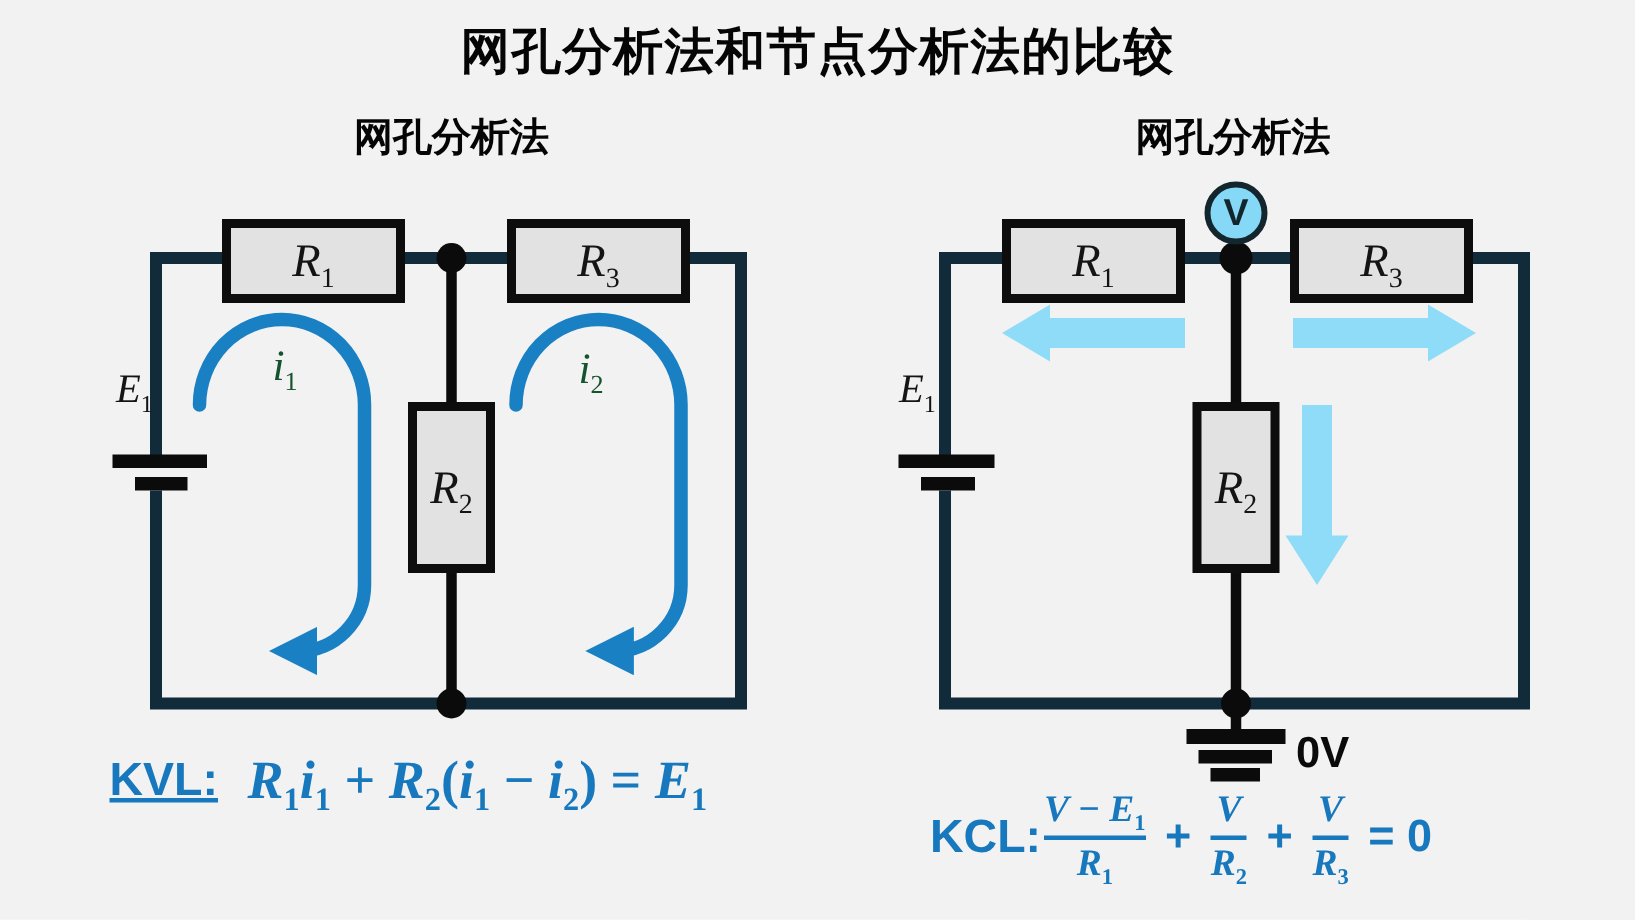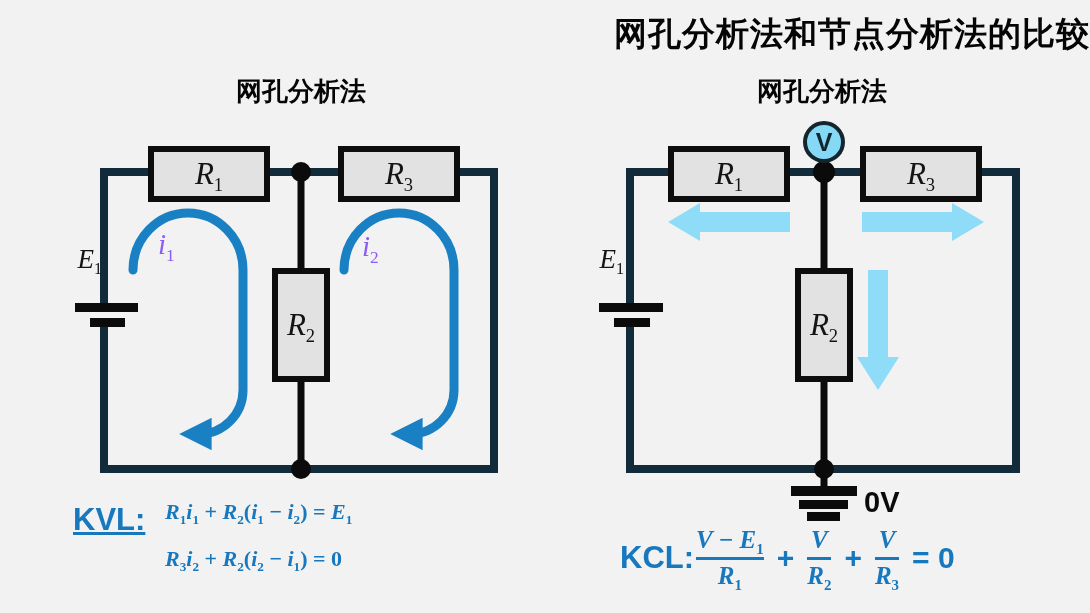--- a/index.html
+++ b/index.html
@@ -3,21 +3,21 @@
 <meta charset="utf-8">
 <style>
   :root{
     --c-bg:#f2f2f2; --c-wire:#112b3a; --c-black:#0b0b0b; --c-rfill:#e2e2e2;
     --c-mesh:#1a80c4; --c-flow:#8edcf8; --c-eq:#1778be; --c-vfill:#85d8f6; --c-navy:#13262e;
   }
   html,body{margin:0;padding:0;}
   .page{position:relative;width:1090px;height:613px;background:var(--c-bg);
         overflow:hidden;font-family:"Liberation Sans",sans-serif;color:#111;}
   .layer{position:absolute;left:0;top:0;}
-  .title{position:absolute;left:0;top:12px;width:1090px;text-align:right;
+  .title{position:absolute;left:0;top:12px;width:1090px;text-align:center;
          font-size:33px;font-weight:700;color:#050505;letter-spacing:1px;}
   .subtitle{position:absolute;top:74px;text-align:center;font-size:26px;font-weight:700;color:#050505;}
   .sub-left{left:106px;width:390px;}
   .sub-right{left:629px;width:386px;}
 
   
   .wire{fill:none;stroke:var(--c-wire);stroke-width:8;}
   .bwire{stroke:var(--c-black);stroke-width:7;}
   .blackfill{fill:var(--c-black);}
   .bgpatch{fill:var(--c-bg);}
@@ -32,31 +32,31 @@
   .rbox.h{width:122px;height:56px;}
   .rbox.v{width:58px;height:114px;}
 
   
   .var{font-family:"Liberation Serif",serif;font-style:italic;font-weight:bold;}
   .var sub{font-style:normal;font-size:0.6em;line-height:0;}
   .op{font-family:"Liberation Serif",serif;font-weight:bold;font-style:normal;white-space:pre;}
 
   .clabel{font-size:31px;color:#141414;}
   .clabel .var{font-weight:normal;}
-  .ilabel{position:absolute;font-size:29px;color:#8b5cf6;width:64px;}
+  .ilabel{position:absolute;font-size:29px;color:#14532d;text-align:center;width:64px;}
   .ilabel .var{font-weight:normal;}
   .elabel{position:absolute;font-size:27px;color:#141414;width:44px;text-align:right;}
   .elabel .var{font-weight:normal;}
   .vlabel{position:absolute;left:805px;top:123px;width:38px;height:38px;display:flex;
           align-items:center;justify-content:center;font-size:25px;font-weight:700;color:var(--c-navy);}
   .gndlabel{position:absolute;left:864px;top:486px;font-size:29px;font-weight:600;color:#0a0a0a;}
 
   
   .eqlabel{position:absolute;font-size:31px;font-weight:700;color:var(--c-eq);}
-  .mathline{position:absolute;font-size:22px;color:var(--c-eq);}
+  .mathline{position:absolute;font-size:36px;color:var(--c-eq);}
   .kcl{position:absolute;left:620px;top:526px;display:flex;align-items:center;color:var(--c-eq);}
   .kcl-terms{display:flex;align-items:center;gap:11px;}
   .frac{display:inline-flex;flex-direction:column;align-items:center;font-size:25px;padding:0 2px;}
   .fr-row{display:inline-flex;align-items:baseline;}
   .fr-bar{align-self:stretch;height:3px;background:var(--c-eq);margin:3px 0 2px 0;}
   .op-big{font-family:"Liberation Sans",sans-serif;font-weight:700;font-size:30px;white-space:pre;}
 </style>
 </head>
 <body>
 
@@ -123,21 +123,20 @@
   </div>
   <div class="rbox v" style="left:795px;top:268px;">
     <span class="clabel"><span class="var">R<sub>2</sub></span></span>
   </div>
   <div class="elabel" style="left:580px;top:244px;"><span class="var">E<sub>1</sub></span></div>
   <div class="vlabel">V</div>
   <div class="gndlabel">0V</div>
 
   <div class="eqlabel" style="left:73px;top:502px;text-decoration:underline;">KVL:</div>
   <div class="mathline" style="left:165px;top:499px;"><span class="var">R<sub>1</sub></span><span class="var">i<sub>1</sub></span><span class="op"> + </span><span class="var">R<sub>2</sub></span><span class="op">(</span><span class="var">i<sub>1</sub></span><span class="op"> − </span><span class="var">i<sub>2</sub></span><span class="op">) = </span><span class="var">E<sub>1</sub></span></div>
-  <div class="mathline" style="left:165px;top:546px;"><span class="var">R<sub>3</sub></span><span class="var">i<sub>2</sub></span><span class="op"> + </span><span class="var">R<sub>2</sub></span><span class="op">(</span><span class="var">i<sub>2</sub></span><span class="op"> − </span><span class="var">i<sub>1</sub></span><span class="op">) = 0</span></div>
 
   <div class="kcl">
     <span class="eqlabel" style="position:static;">KCL:</span>
     <span class="kcl-terms">
         <span class="frac">
           <span class="fr-row">
             <span class="var">V</span>
             <span class="op"> − </span>
             <span class="var">E<sub>1</sub></span>
           </span>

